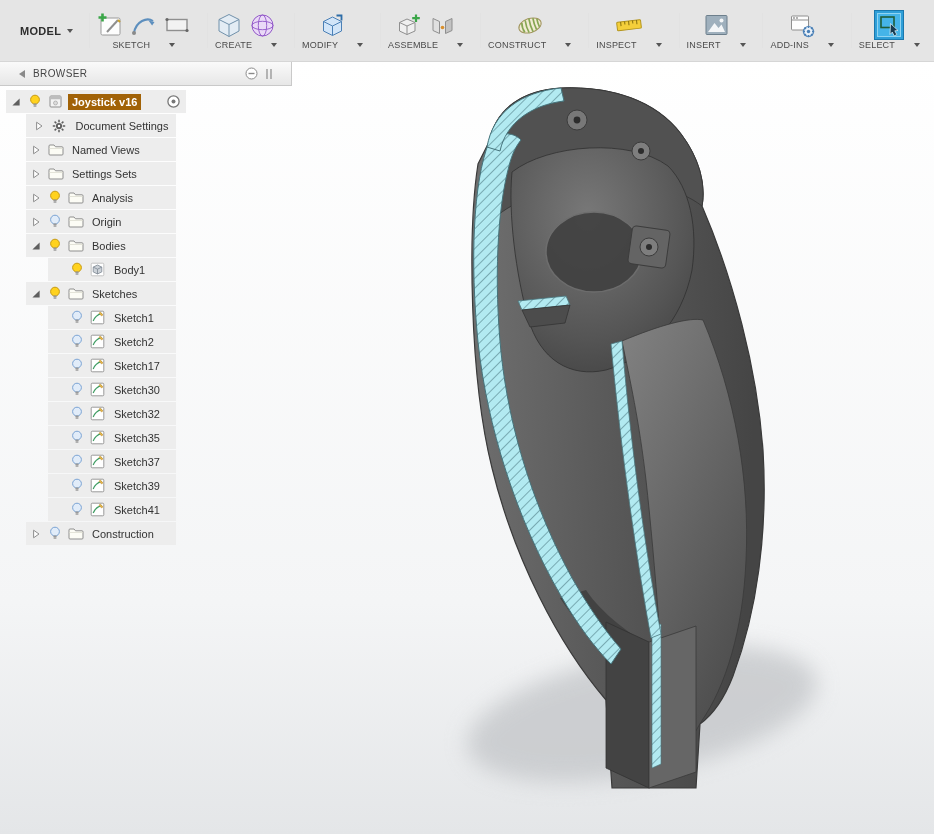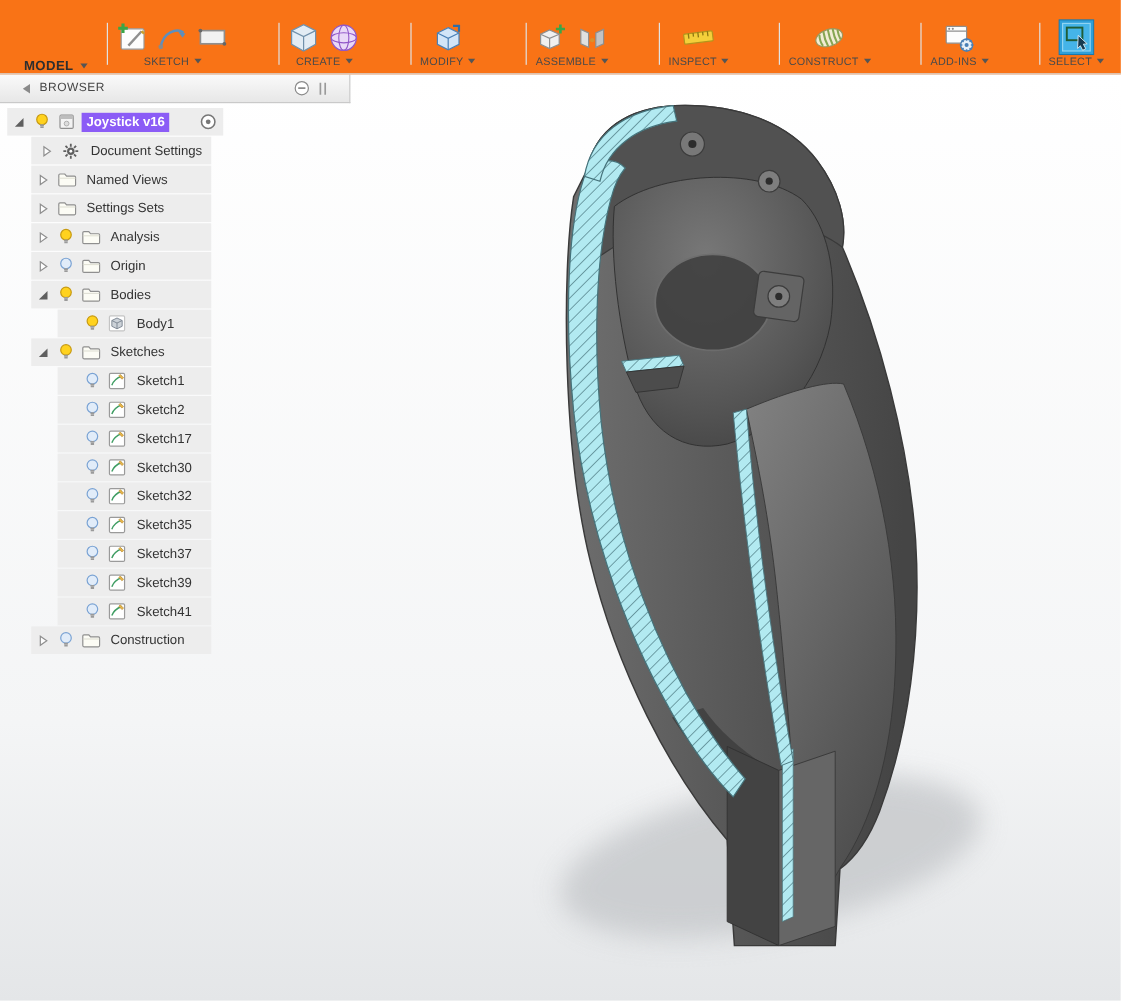--- a/index.html
+++ b/index.html
@@ -1,26 +1,26 @@
 <!DOCTYPE html>
 <html><head>
 <meta charset="utf-8">
 <style>
   *{box-sizing:border-box;margin:0;padding:0}
   html,body{width:934px;height:834px;overflow:hidden;font-family:"Liberation Sans",sans-serif;background:#fff}
   
-  .toolbar{position:absolute;top:0;left:0;width:934px;height:62px;background:#f97316;border-bottom:1px solid #d6d6d6;display:flex;align-items:flex-end;z-index:10}
+  .toolbar{position:absolute;top:0;left:0;width:934px;height:62px;background:#e5e5e5;border-bottom:1px solid #d6d6d6;display:flex;align-items:center;z-index:10}
   .model-menu{display:flex;align-items:center;gap:6px;padding:0 16px 0 20px;font-size:11px;font-weight:bold;color:#2e2e2e;letter-spacing:.3px;cursor:default}
   .caret{width:0;height:0;border-left:3.5px solid transparent;border-right:3.5px solid transparent;border-top:4.5px solid #555;display:inline-block}
   .tb-groups{display:flex;flex:1;justify-content:space-between;padding-right:6px}
   .tb-group{display:flex;flex-direction:column;align-items:center;justify-content:space-between;padding:4px 8px 5px;position:relative}
   .tb-group::before{content:"";position:absolute;left:0;top:7px;bottom:7px;width:1px;background:#e2e2e2}
   .tb-icons{display:flex;align-items:center;gap:7px;flex:1}
   .tb-icon{display:inline-flex;align-items:center}
-  .tb-label{font-size:9px;color:#4a4a4a;display:flex;align-items:center;gap:4px;letter-spacing:.2px;white-space:nowrap}
+  .tb-label{font-size:9px;color:#4a4a4a;display:flex;align-items:center;gap:19px;letter-spacing:.2px;white-space:nowrap}
   
   .viewport{position:absolute;top:62px;left:0;width:934px;height:772px;z-index:1}
   
   .browser-panel{position:absolute;top:62px;left:0;width:292px;z-index:5;font-size:11px}
   .browser-header{height:24px;background:linear-gradient(#fafafa,#e7e7e7);border-bottom:1px solid #c9c9c9;border-right:1px solid #c9c9c9;display:flex;align-items:center;gap:7px;padding:0 18px}
   .browser-title{flex:1;font-size:10px;color:#454545;letter-spacing:.4px}
   .bh-ic{display:inline-flex;align-items:center}
   .tree{padding-top:4px}
   .tree-row{height:23px;margin-bottom:1px;display:flex;align-items:center;gap:3px;background:rgba(236,236,236,.93);padding-left:2px}
   .slot-exp{width:15px;display:inline-flex;justify-content:center;flex:none}
@@ -123,46 +123,61 @@
           </span>
         </div>
         <div class="tb-label">
           <span>ASSEMBLE</span>
           <span class="caret"></span>
         </div>
       </div>
       <div class="tb-group">
         <div class="tb-icons">
           <span class="tb-icon">
+            <svg width="28" height="27" viewBox="0 0 28 27">
+              <g transform="rotate(-18 14 13.5)">
+                <ellipse cx="14" cy="13.5" rx="11.5" ry="7" fill="#f2ecd4" stroke="#a0945c"></ellipse>
+                <path d="M7 8.6 C6 12 6 15.5 7 18.4 M11 7 C10.2 11.5 10.2 16 11 20 M15 6.7 C14.3 11.3 14.3 16 15 20.3 M19 7.4 C18.4 11.4 18.4 15.6 19 19.5 M22.6 9.3 C22.2 12 22.2 15 22.6 17.7" stroke="#86a653" fill="none" stroke-width="1.7"></path>
+              </g>
+            </svg>
+          </span>
+        </div>
+        <div class="tb-label">
+          <span>CONSTRUCT</span>
+          <span class="caret"></span>
+        </div>
+      </div>
+      <div class="tb-group">
+        <div class="tb-icons">
+          <span class="tb-icon">
             <svg width="28" height="26" viewBox="0 0 28 26">
               <g transform="rotate(-7 14 13)">
                 <rect x="2" y="9" width="24" height="8.5" rx="1" fill="#f4cf3a" stroke="#b3941c"></rect>
                 <path d="M6 9 v4.2 M10 9 v3 M14 9 v4.2 M18 9 v3 M22 9 v4.2" stroke="#8f7713" stroke-width="1.1"></path>
               </g>
             </svg>
           </span>
         </div>
         <div class="tb-label">
           <span>INSPECT</span>
           <span class="caret"></span>
         </div>
       </div>
       <div class="tb-group">
         <div class="tb-icons">
           <span class="tb-icon">
-            <svg width="28" height="27" viewBox="0 0 28 27">
-              <g transform="rotate(-18 14 13.5)">
-                <ellipse cx="14" cy="13.5" rx="11.5" ry="7" fill="#f2ecd4" stroke="#a0945c"></ellipse>
-                <path d="M7 8.6 C6 12 6 15.5 7 18.4 M11 7 C10.2 11.5 10.2 16 11 20 M15 6.7 C14.3 11.3 14.3 16 15 20.3 M19 7.4 C18.4 11.4 18.4 15.6 19 19.5 M22.6 9.3 C22.2 12 22.2 15 22.6 17.7" stroke="#86a653" fill="none" stroke-width="1.7"></path>
-              </g>
-            </svg>
-          </span>
-        </div>
-        <div class="tb-label">
-          <span>CONSTRUCT</span>
+            <svg width="27" height="26" viewBox="0 0 27 26">
+              <rect x="3" y="3.5" width="21" height="19" rx="1" fill="#9fb0bd" stroke="#6d7f8c"></rect>
+              <path d="M5 20 L11.5 11 L15.5 16 L18.5 12.5 L22 20 Z" fill="#f4f6f8"></path>
+              <circle cx="18.5" cy="8.5" r="2" fill="#f4f6f8"></circle>
+            </svg>
+          </span>
+        </div>
+        <div class="tb-label">
+          <span>INSERT</span>
           <span class="caret"></span>
         </div>
       </div>
       <div class="tb-group">
         <div class="tb-icons">
           <span class="tb-icon">
             <svg width="27" height="27" viewBox="0 0 27 27">
               <rect x="2.5" y="4" width="17" height="14" rx="1" fill="#fdfdfd" stroke="#8f8f8f"></rect>
               <path d="M2.5 8 h17" stroke="#8f8f8f"></path>
               <circle cx="5" cy="6" r=".9" fill="#8f8f8f"></circle>
@@ -299,21 +314,21 @@
             <path d="M4.4 10.3 h3.2 M4.6 12 h2.8" stroke="#9a9a9a" stroke-width="1.5"></path>
           </svg>
         </span>
         <span class="slot-icon">
           <svg width="15" height="15" viewBox="0 0 15 15">
             <rect x="2" y="2" width="11" height="11" rx="1" fill="#f3f3f3" stroke="#8f8f8f"></rect>
             <rect x="2" y="2" width="11" height="3.2" rx="1" fill="#bdbdbd"></rect>
             <circle cx="7.5" cy="9" r="2" fill="#dcdcdc" stroke="#9a9a9a" stroke-width=".6"></circle>
           </svg>
         </span>
-        <span class="row-label sel" style="background: #8b5cf6;">Joystick v16</span>
+        <span class="row-label sel" style="background: #a16207;">Joystick v16</span>
         <span class="trailing">
           <svg width="15" height="15" viewBox="0 0 15 15">
             <circle cx="7.5" cy="7.5" r="5.6" fill="#fff" stroke="#777" stroke-width="1.3"></circle>
             <circle cx="7.5" cy="7.5" r="2" fill="#777"></circle>
           </svg>
         </span>
       </div>
       <div class="tree-row" style="margin-left: 26px; width: 150px; justify-content: center;">
         <span class="slot-exp">
           <svg width="10" height="10" viewBox="0 0 10 10">

